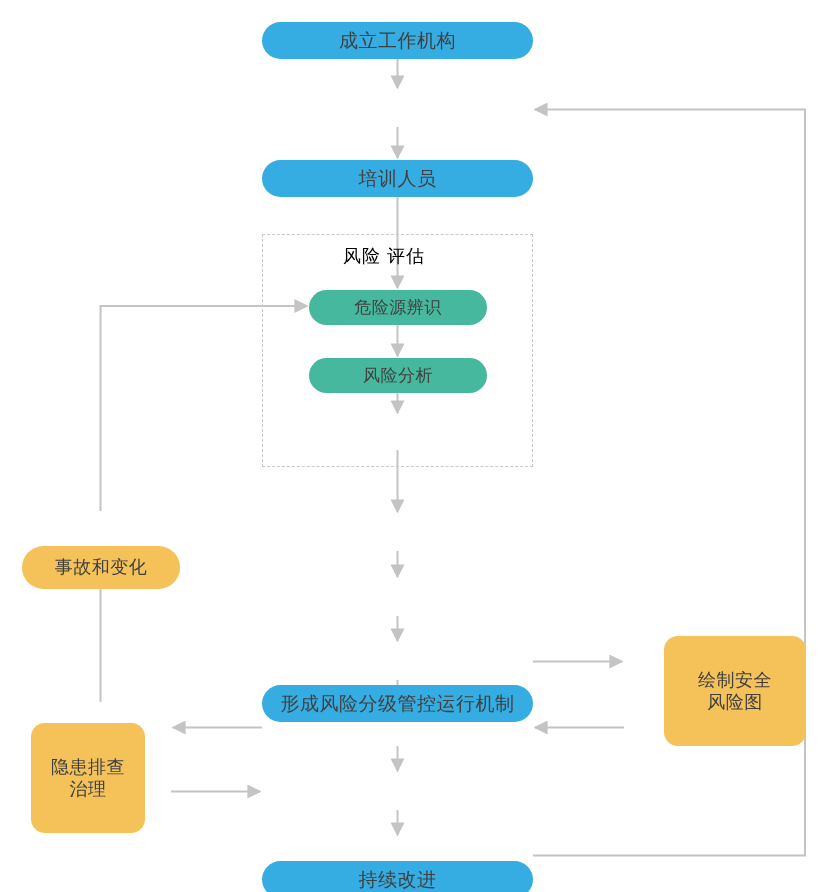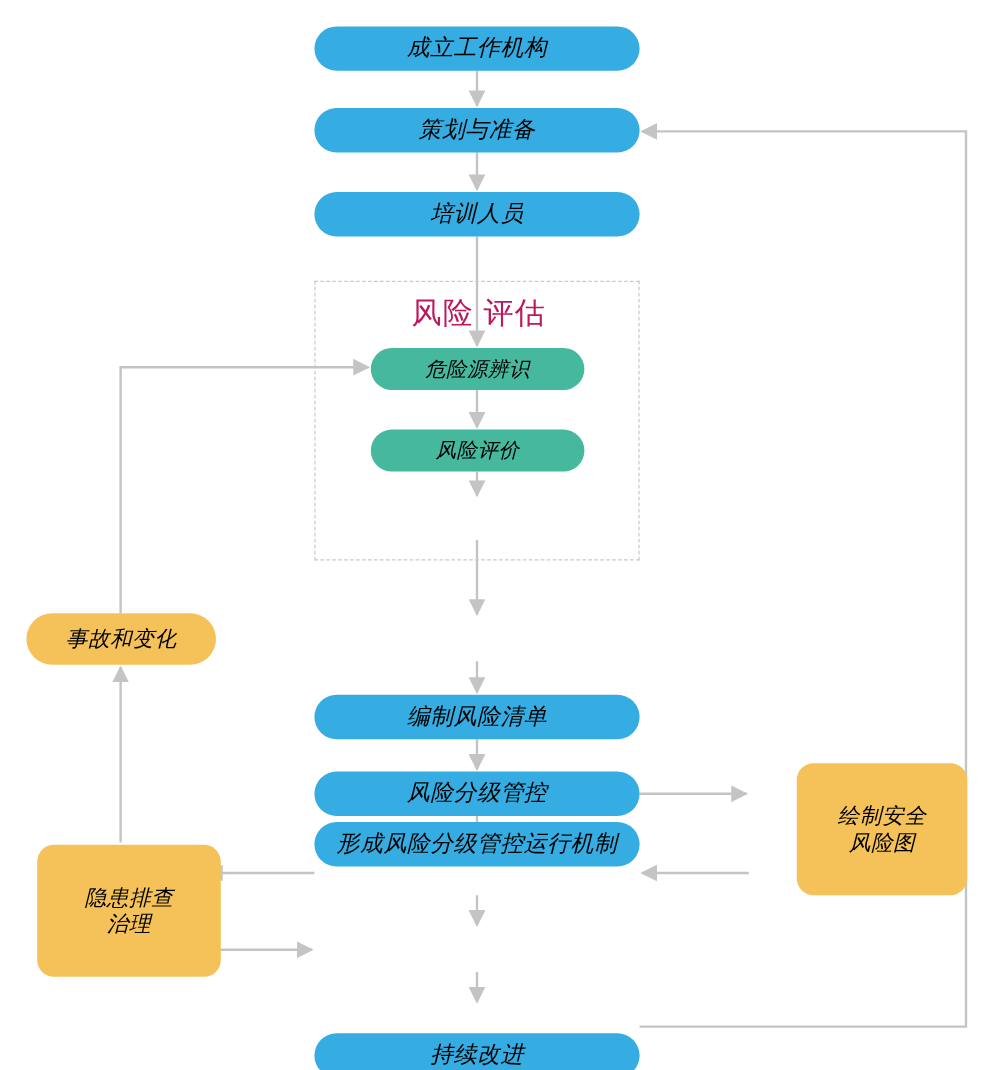--- a/index.html
+++ b/index.html
@@ -23,57 +23,57 @@
     width: 833px;
     height: 892px;
     pointer-events: none;
   }
   .node {
     position: absolute;
     display: flex;
     align-items: center;
     justify-content: center;
     text-align: center;
-    color: #000000;
+    color: #404040;
     line-height: 1.25;
     white-space: pre-line;
     letter-spacing: 0.5px;
     z-index: 2;
-    font-style: italic;
   }
   .node.blue {
     background: #35ACE2;
     border-radius: 999px;
     font-size: 19px;
   }
   .node.teal {
     background: #46B89E;
     border-radius: 999px;
     font-size: 17px;
   }
   .node.orange-pill {
     background: #F4C259;
     border-radius: 999px;
     font-size: 18px;
+    margin-top: 35px;
   }
   .node.orange-box {
     background: #F4C259;
     border-radius: 14px;
     font-size: 18px;
   }
   .group-box {
     position: absolute;
     border: 1px dashed #c9c9c9;
     background: transparent;
     z-index: 1;
   }
   .group-label {
     position: absolute;
-    color: #be185d;
-    font-size: 25px;
+    color: #000000;
+    font-size: 18px;
     letter-spacing: 1px;
     white-space: pre;
     z-index: 3;
     background: transparent;
   }
 </style>
 </head>
 <body>
 
 <div id="canvas">
@@ -105,40 +105,37 @@
       <path d="M 533 855.5 L 805 855.5 L 805 109.5 L 535 109.5"></path>
     </g>
   </svg>
 
   <div class="group-box" style="left:262px; top:234px; width:271px; height:233px;"></div>
 
   <div class="group-label" style="left:343px; top:244px;">风险 评估</div>
 
   <div class="node blue" style="left:262px; top:22px; width:271px; height:37px;">成立工作机构</div>
 
-  <div class="node blue" style="left:262px; top:90px; width:271px; height:37px;">策划与准备</div>
 
   <div class="node teal" style="left:309px; top:290px; width:178px; height:35px;">危险源辨识</div>
 
   <div class="node blue" style="left:262px; top:160px; width:271px; height:37px;">培训人员</div>
 
-  <div class="node teal" style="left:309px; top:358px; width:178px; height:35px;">风险评价</div>
+  <div class="node teal" style="left:309px; top:358px; width:178px; height:35px;">风险分析</div>
 
 
 
-  <div class="node blue" style="left:262px; top:579px; width:271px; height:37px;">编制风险清单</div>
 
-  <div class="node blue" style="left:262px; top:643px; width:271px; height:37px;">风险分级管控</div>
 
   <div class="node blue" style="left:262px; top:685px; width:271px; height:37px;">形成风险分级管控运行机制</div>
 
 
   <div class="node blue" style="left:262px; top:837px; width:271px; height:37px;margin-top:24px;">持续改进</div>
 
   <div class="node orange-pill" style="left:22px; top:511px; width:158px; height:43px;">事故和变化</div>
 
-  <div class="node orange-box" style="left:31px; top:704px; width:153px; height:110px;">隐患排查
+  <div class="node orange-box" style="left:31px; top:723px; width:114px; height:110px;">隐患排查
 治理</div>
 
   <div class="node orange-box" style="left:624px; top:636px; width:142px; height:110px;margin-left:40px;">绘制安全
 风险图</div>
 
 </div>
 
 </body></html>

